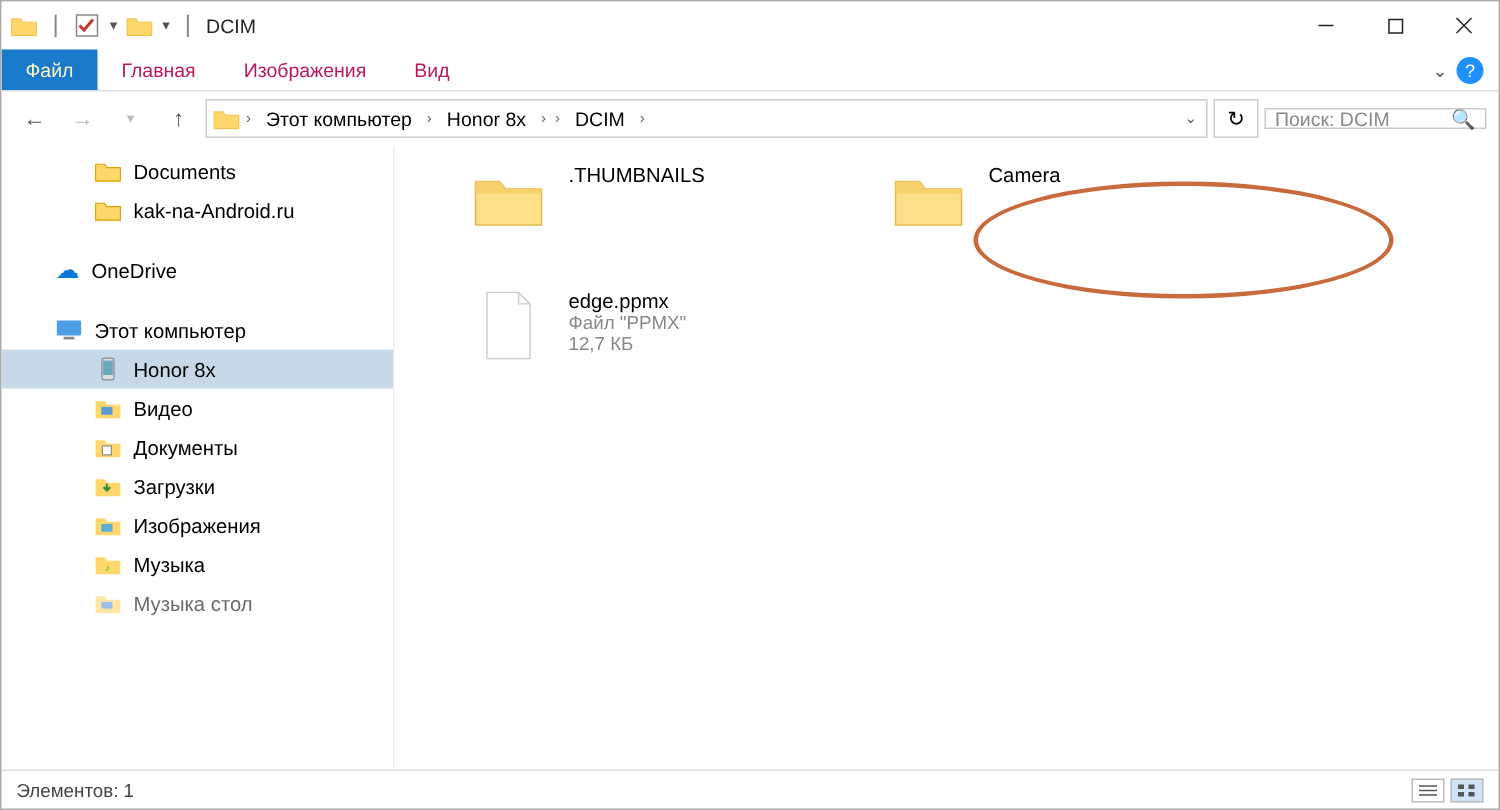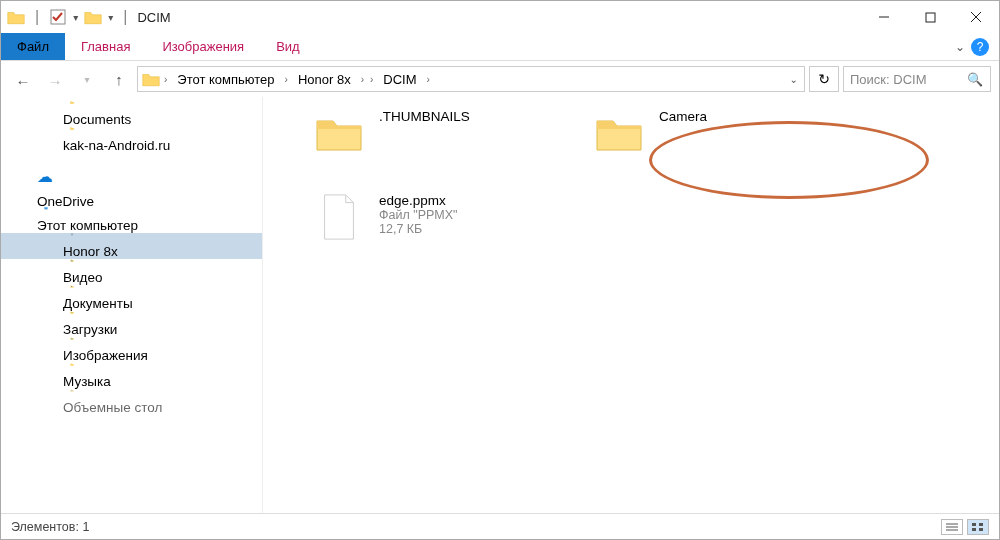--- a/index.html
+++ b/index.html
@@ -6,35 +6,35 @@
   body { margin: 0; background: #fff; }
   .window { width: 1000px; height: 540px; border: 1px solid #aaa; position: relative; background:#fff; overflow:hidden;}
   .titlebar { height: 32px; display:flex; align-items:center; justify-content:space-between; padding: 0 0 0 6px; background:#fff; }
   .titlebar-left { display:flex; align-items:center; gap:6px; }
   .tb-icon { width:18px; height:18px; display:inline-flex; align-items:center; justify-content:center;}
   .title { font-size:13px; color:#222; }
   .win-controls { display:flex; }
   .win-btn { width:46px; height:32px; display:flex; align-items:center; justify-content:center; font-size:14px; color:#222;}
   .ribbon-tabs { height: 28px; display:flex; align-items:stretch; border-bottom:1px solid #ddd; background:#fff; }
   .tab { padding: 4px 16px; font-size:13px; color:#be185d; display:flex; align-items:center;}
-  .tab.file { background:#1979ca; color:#000000; }
+  .tab.file { background:#1979ca; color:#fef9c3; }
   .ribbon-right { margin-left:auto; display:flex; align-items:center; padding-right:10px; gap:6px;}
   .help-btn { width:18px; height:18px; border-radius:50%; background:#1e90ff; color:#fff; font-size:12px; display:flex; align-items:center; justify-content:center;}
   .addressbar { height:36px; display:flex; align-items:center; padding: 4px 8px; gap:4px;}
   .nav-btn { width:28px; height:26px; display:flex; align-items:center; justify-content:center; color:#555; font-size:15px;}
   .nav-btn.disabled { color:#bbb;}
   .addr-path { flex:1; height:26px; border:1px solid #ccc; display:flex; align-items:center; padding:0 4px; gap:2px; font-size:13px; overflow:hidden;}
   .addr-seg { padding:2px 6px; white-space:nowrap;}
   .addr-sep { color:#666; font-size:10px; padding:0 2px;}
   .addr-tail { margin-left:auto; display:flex; align-items:center; gap:4px; padding-right:2px;}
   .refresh-box { width:30px; height:26px; border:1px solid #ccc; display:flex; align-items:center; justify-content:center; font-size:14px;}
-  .search-box { width:148px; height:26px; border:1px solid #ccc; display:flex; align-items:center; padding:0 6px; color:#888; font-size:13px; justify-content:space-between;}
+  .search-box { width:148px; height:14px; border:1px solid #ccc; display:flex; align-items:center; padding:0 6px; color:#888; font-size:13px; justify-content:space-between;}
   .body { display:flex; height: calc(100% - 32px - 28px - 36px - 26px);}
   .sidebar { width:262px; border-right:1px solid #eee; overflow-y:auto; padding-top:4px; font-size:13.5px; position:relative;}
-  .tree-item { display:flex; align-items:flex-start; height:26px; padding-left:36px; gap:8px; white-space:nowrap;flex-direction:column;}
+  .tree-item { display:flex; align-items:center; height:26px; padding-left:36px; gap:8px; white-space:nowrap;}
   .tree-item.indent1 { padding-left:62px;}
   .tree-item.group { padding-left:36px; font-weight:400;}
   .tree-item.selected-dark { background:#c7d8e8;}
   .main { flex:1; padding: 12px 8px; position:relative;}
   .items-row { display:flex; align-items:flex-start; padding-left:40px;}
   .file-item { display:flex; align-items:flex-start; gap:12px; width:280px;}
   .file-icon { width:56px; height:48px; display:flex; align-items:center; justify-content:center;}
   .file-text { font-size:13.5px;}
   .file-text .sub { color:#888; font-size:12.5px;}
   .items-row.row2 { margin-top: 36px; }
@@ -206,21 +206,21 @@
             <path d="M1 4 h8 l2 3 h12 v12 h-22 z" fill="#ffd76a"></path>
             <text x="9" y="16" font-size="9" fill="#2a7">♪</text>
           </svg>
         <span>Музыка</span>
       </div>
       <div class="tree-item indent1" style="opacity:0.6;">
         <svg class="mini-icon" viewBox="0 0 24 20">
             <path d="M1 4 h8 l2 3 h12 v12 h-22 z" fill="#ffd76a"></path>
             <rect x="6" y="9" width="10" height="6" fill="#5a9bd5"></rect>
           </svg>
-        <span>Объемные стол</span>
+        <span>Музыка стол</span>
       </div>
     </div>
 
     <div class="main">
       <div class="items-row">
         <div class="file-item">
           <span class="file-icon">
             <svg class="folder-svg" viewBox="0 0 48 40">
                 <path d="M2 8 h16 l4 5 h24 v24 h-44 z" fill="#ffe08a" stroke="#e0b84a"></path>
                 <path d="M2 8 h16 l4 5 h24 v3 h-44 z" fill="#f7cf6b"></path>

